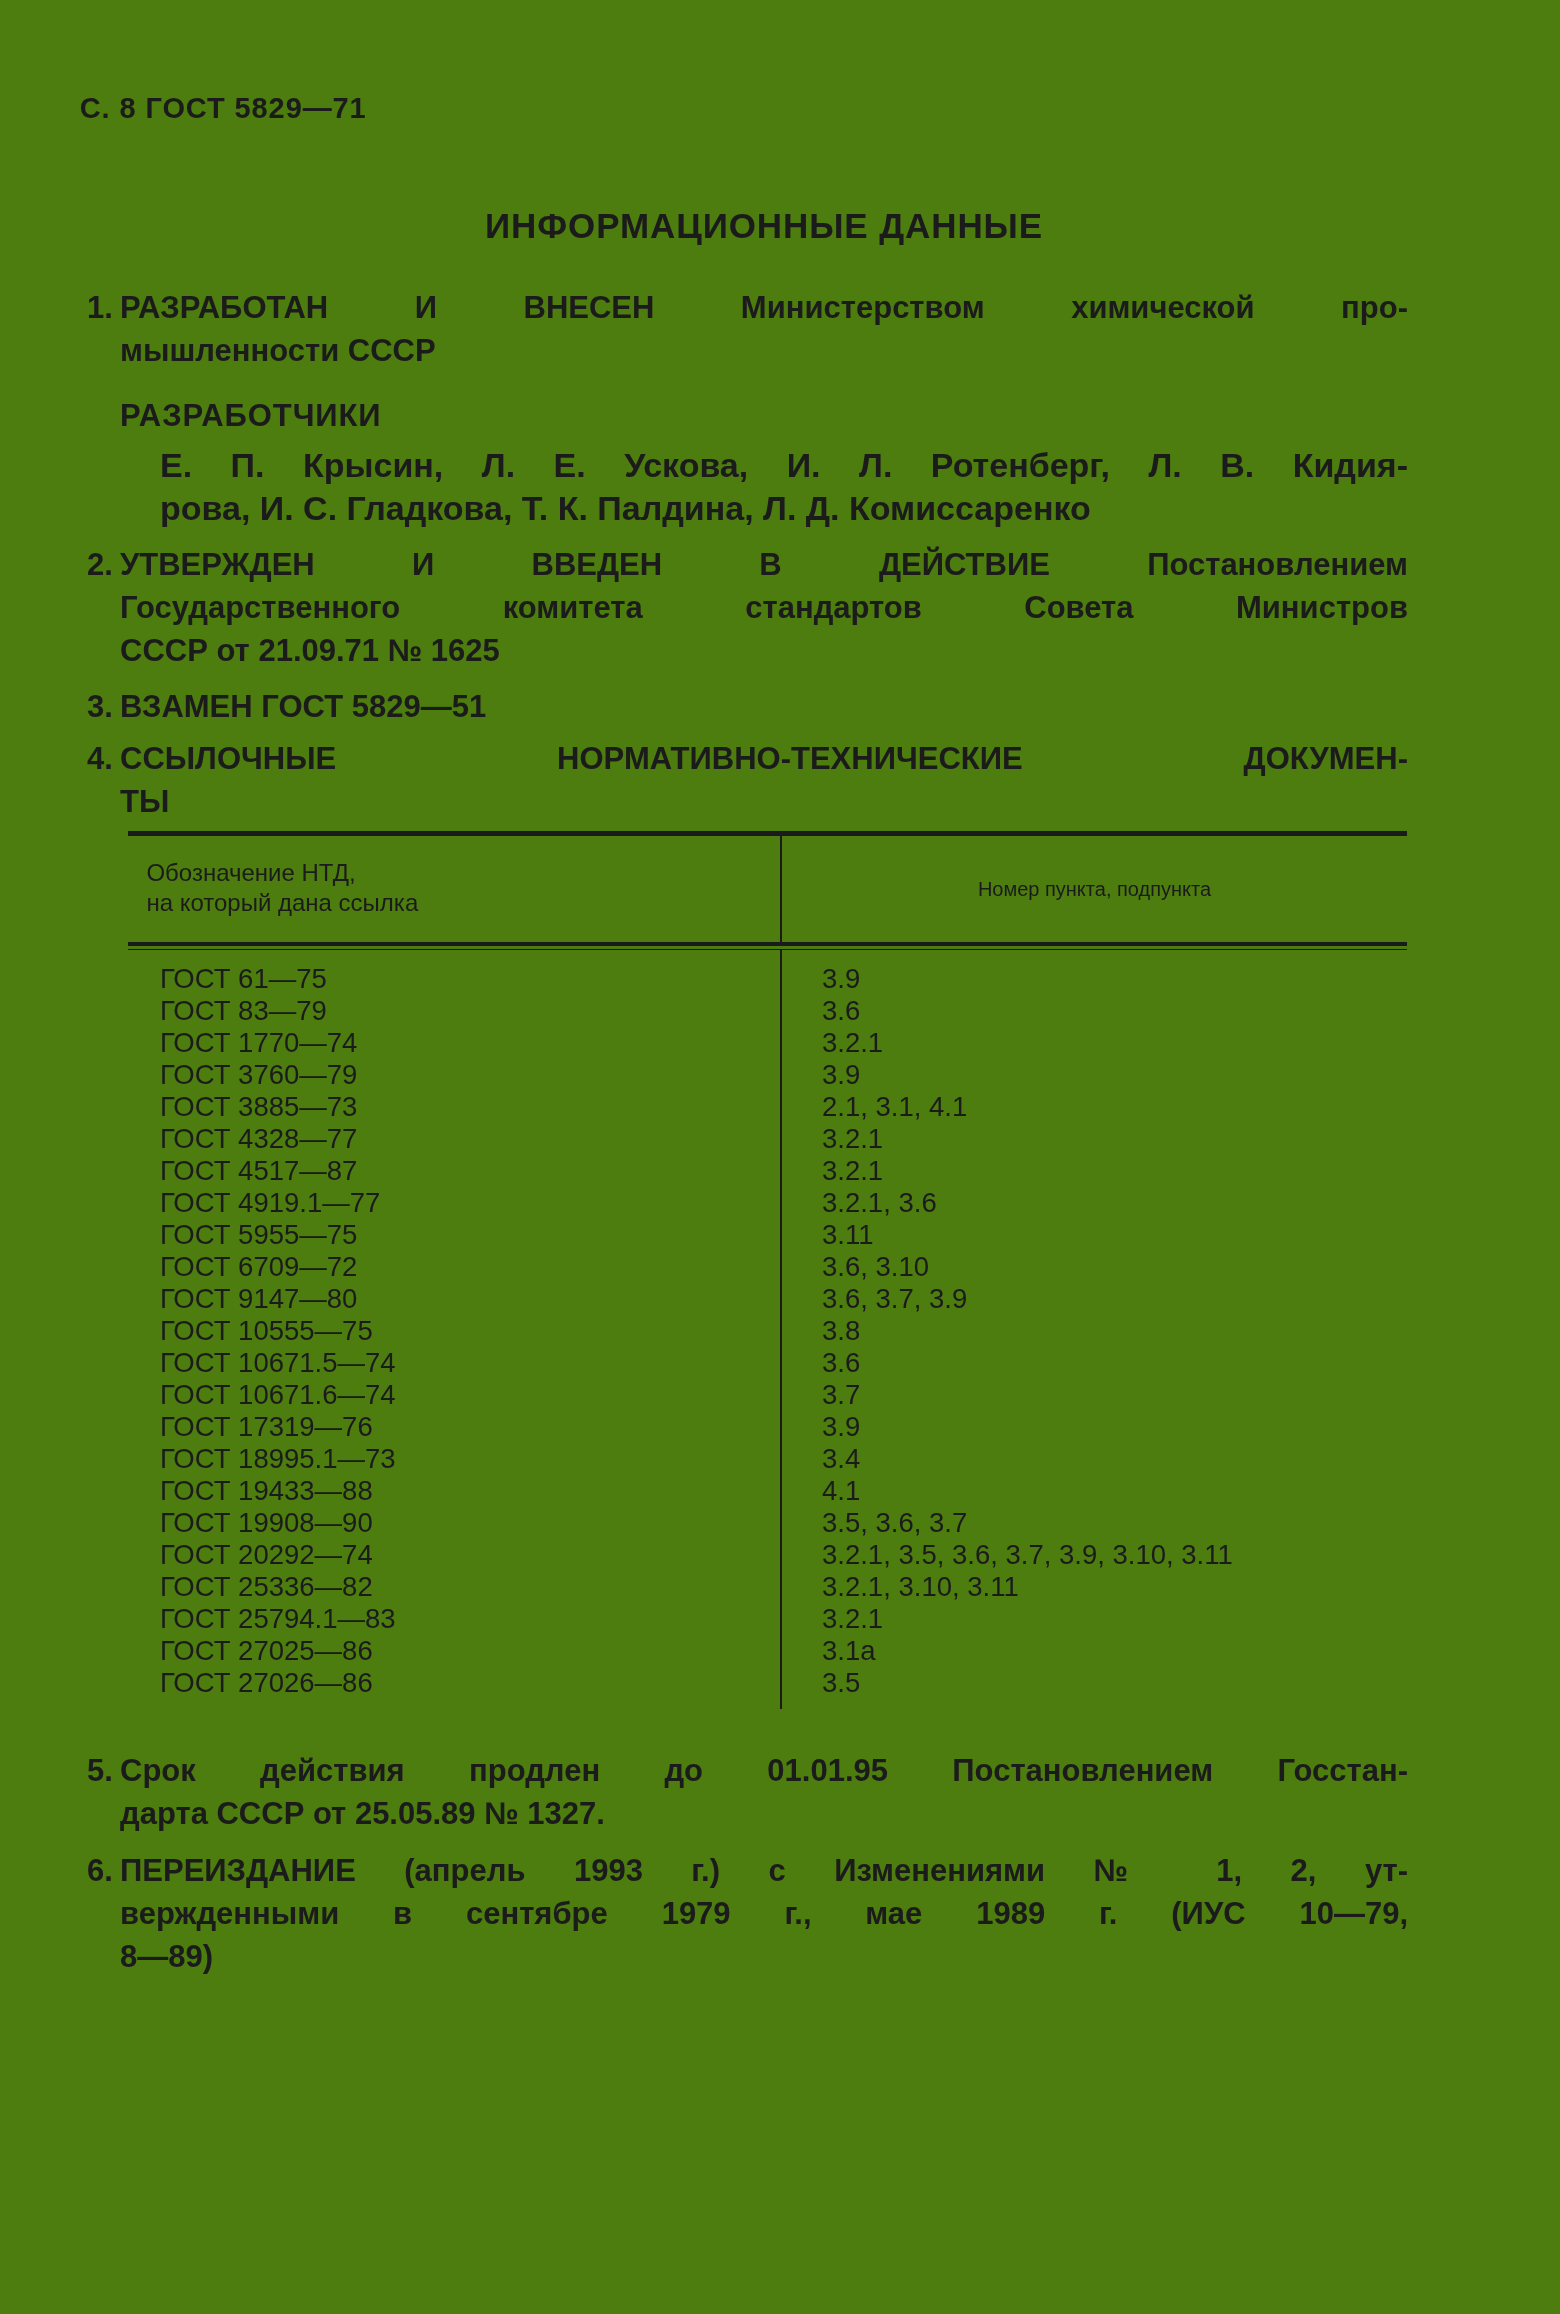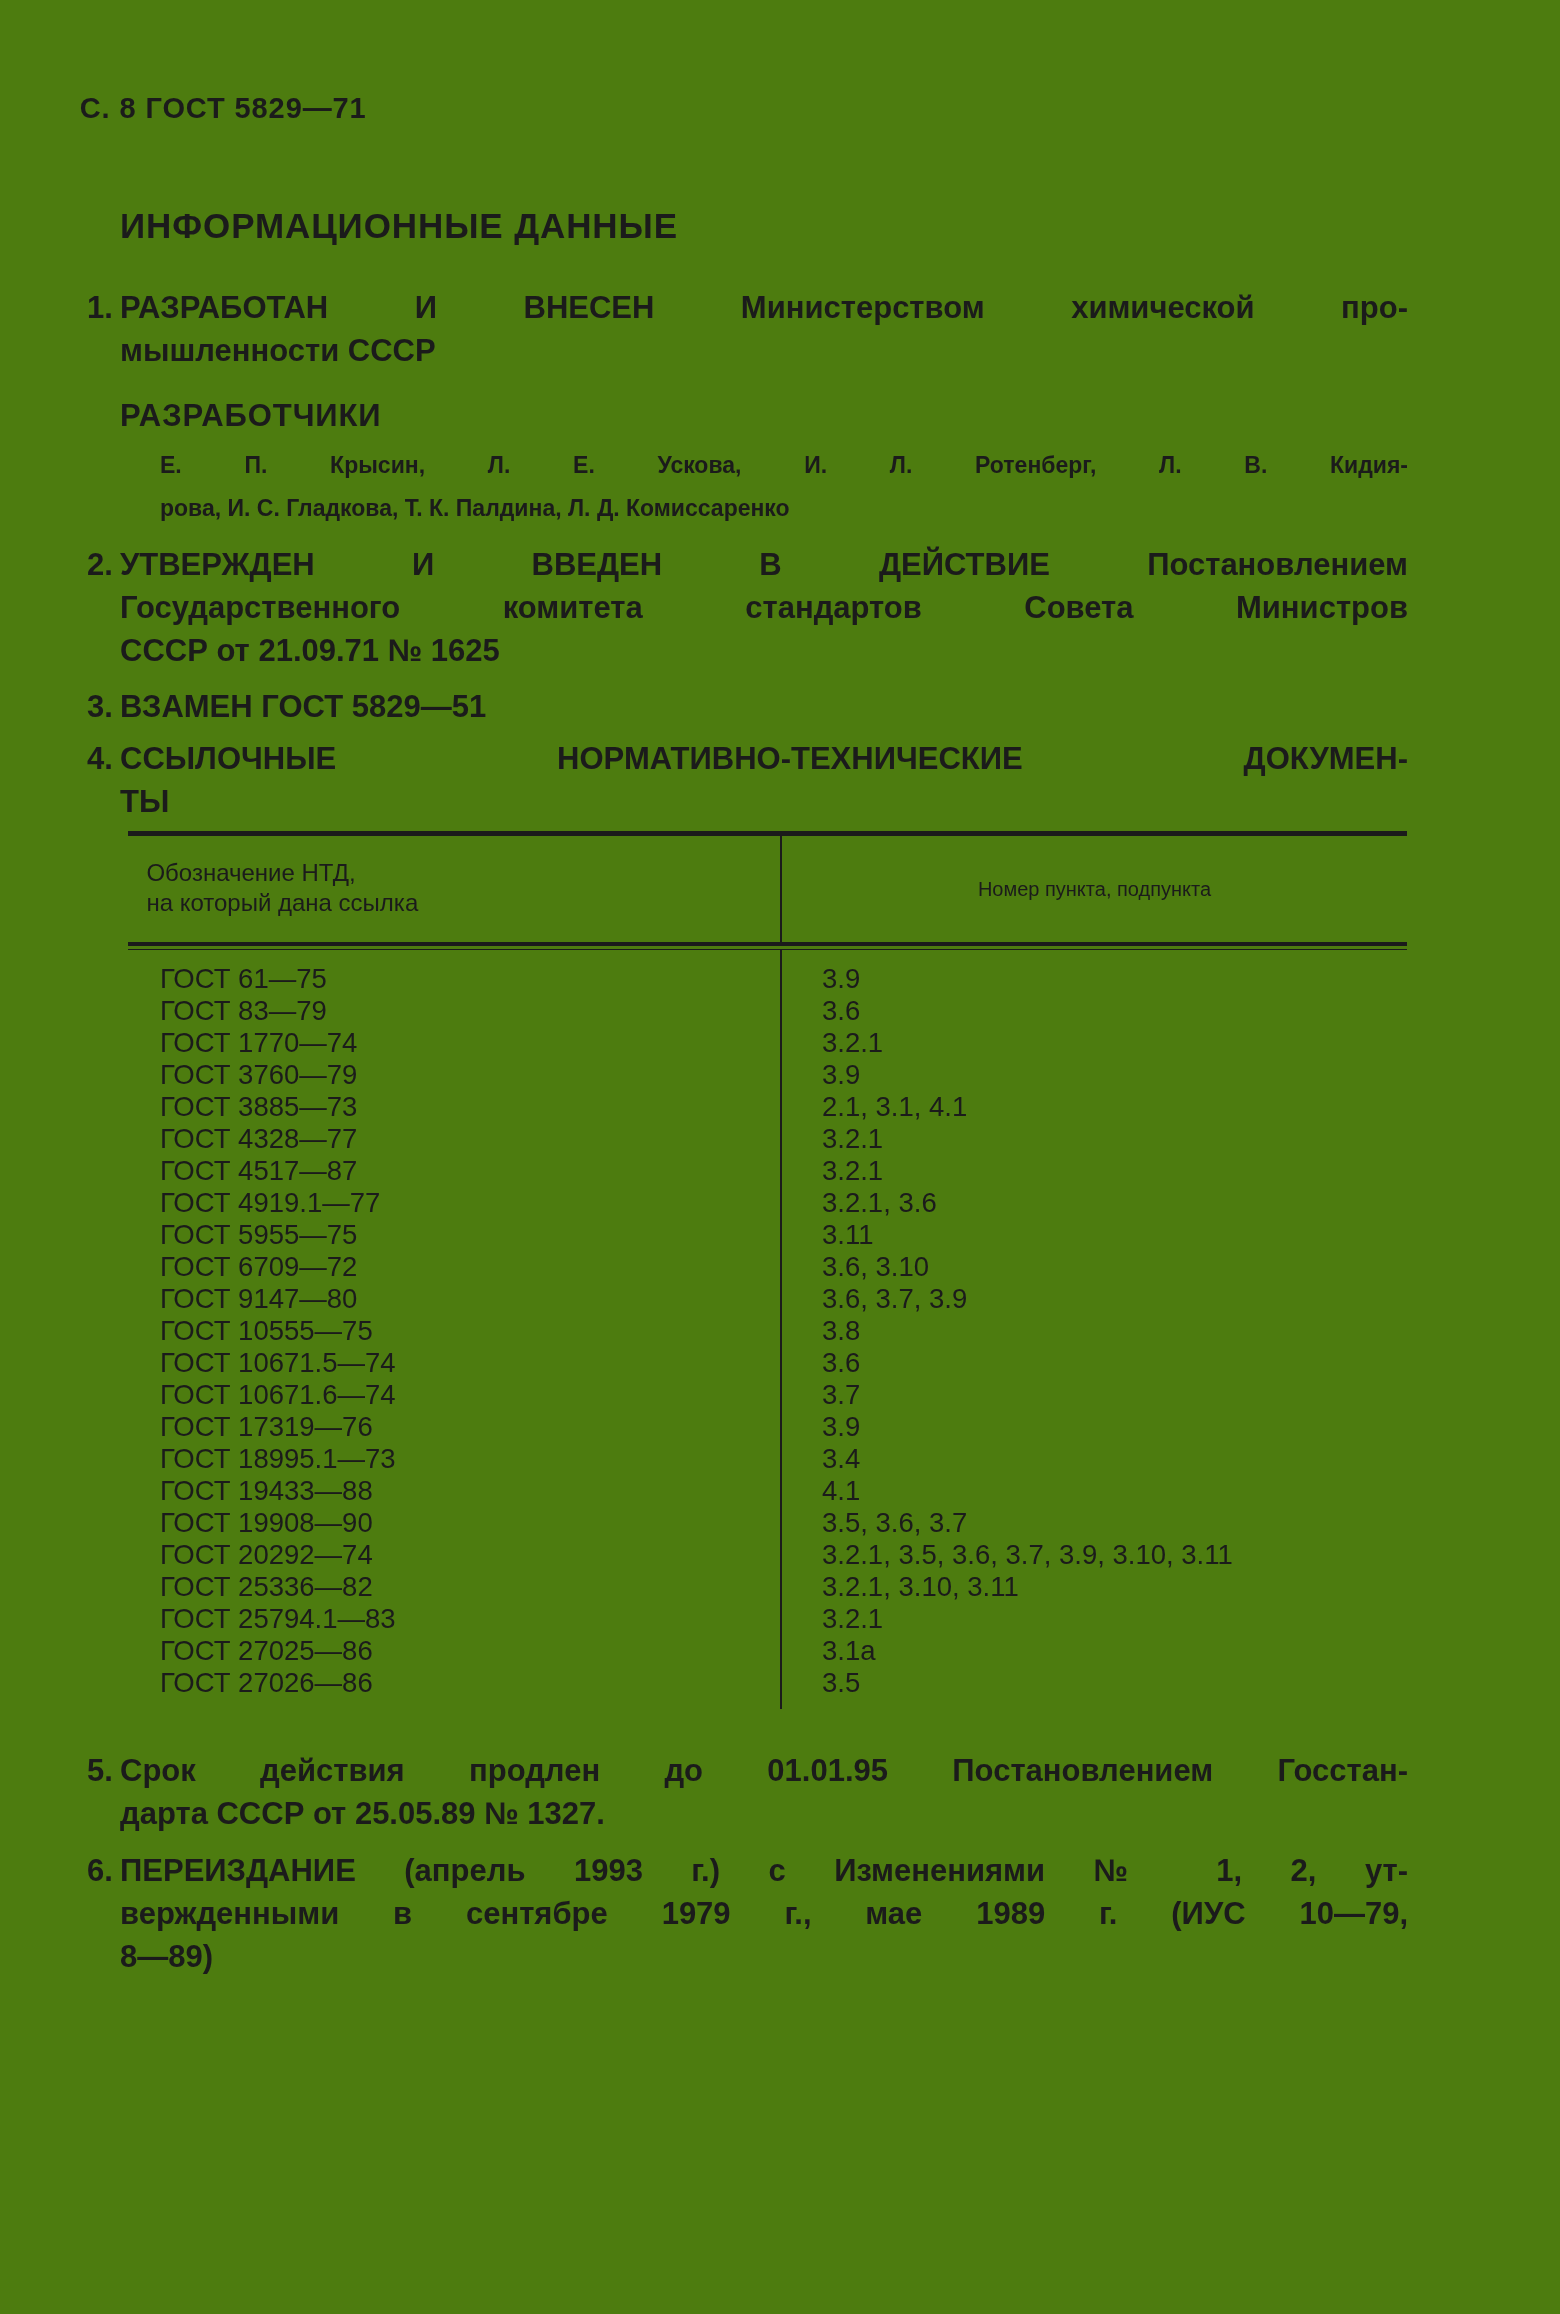--- a/index.html
+++ b/index.html
@@ -23,21 +23,21 @@
     font-weight: bold;
     line-height: 33px;
     margin-left: -7.3px;
     letter-spacing: 0.9px;
   }
   .doc-title {
     margin: 78px 0 0 33px;
     font-size: 35px;
     font-weight: bold;
     line-height: 46px;
-    text-align: left;
+    text-align: center;
     letter-spacing: 0.9px;
   }
   .item {
     display: flex;
     font-size: 31px;
     font-weight: bold;
     line-height: 43px;
   }
   .num {
     width: 33px;
@@ -55,21 +55,21 @@
   .m-s1 { margin-top: 37px; }
   .subhead {
     margin: 22px 0 0 33px;
     font-size: 31px;
     font-weight: bold;
     line-height: 43px;
     letter-spacing: 0.9px;
   }
   .names {
     margin: 7.3px 0 0 73px;
-    font-size: 23px;
+    font-size: 34px;
     font-weight: bold;
     line-height: 43px;
   }
   .m-s2 { margin-top: 13px; }
   .m-s3 { margin-top: 13px; }
   .m-s4 { margin-top: 9.2px; }
   .m-s5 { margin-top: 40px; }
   .m-s6 { margin-top: 14.7px; }
 
   

